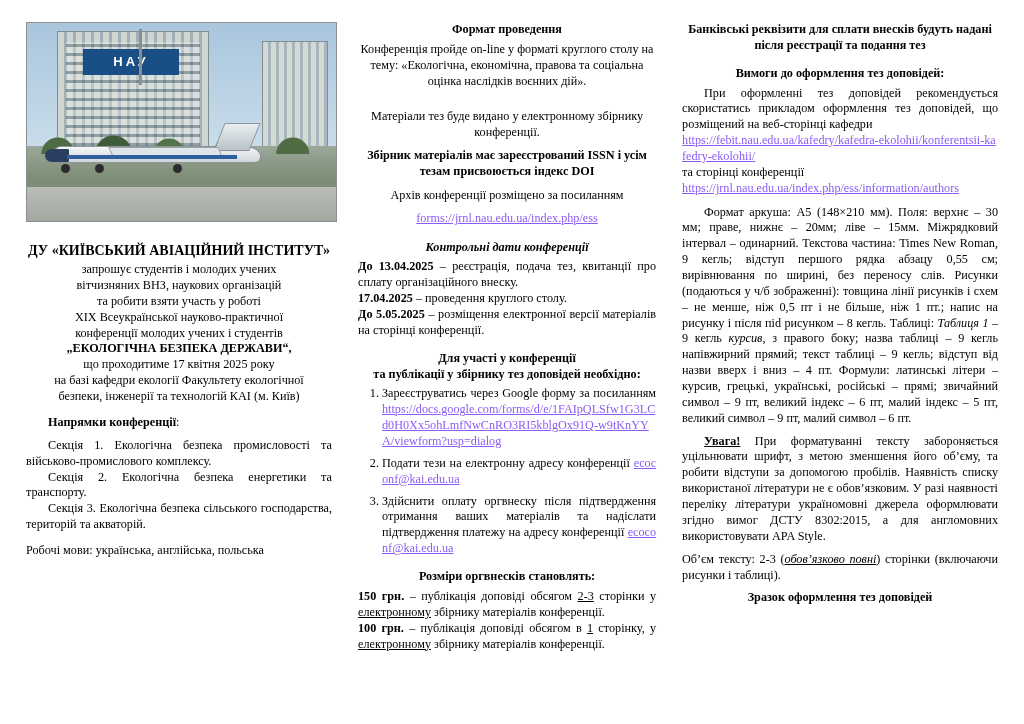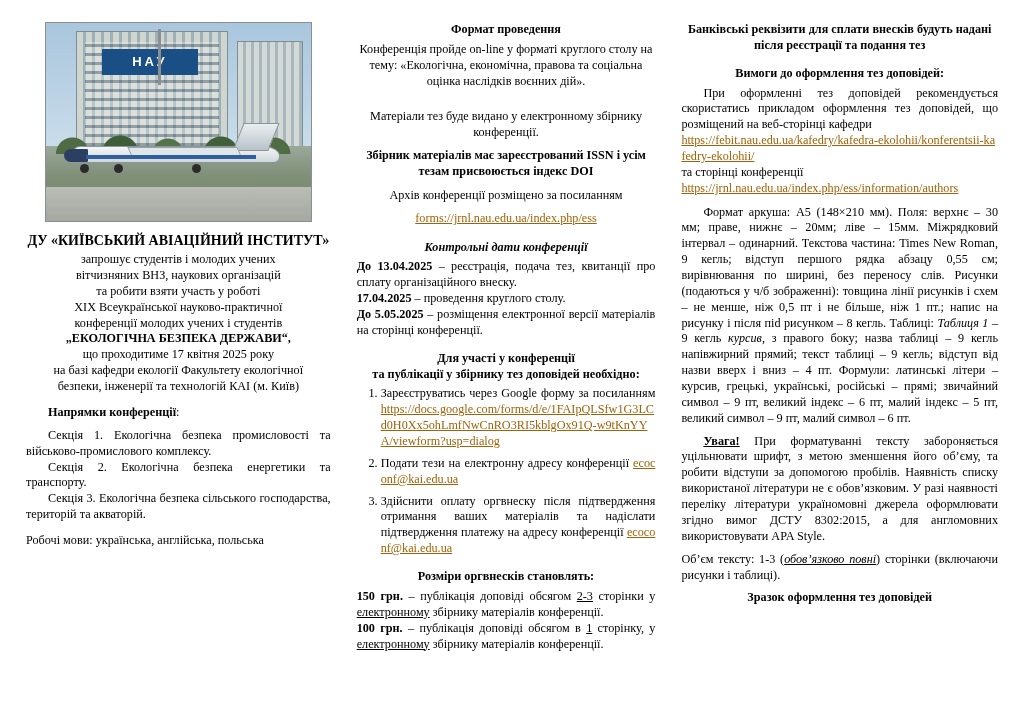--- a/index.html
+++ b/index.html
@@ -23,25 +23,26 @@
     font-size:12.2px;
     line-height:1.30;
     text-align:justify;
     -webkit-hyphens:auto; hyphens:auto;
   }
   .col.mid { width:300px; }
   .col.right { width:318px; }
 
   .photo {
     width:265px; height:198px;
-    margin:0 auto 10px auto;
+    margin:0 auto 20px auto;
     position:relative;
     overflow:hidden;
     border:1px solid #8a8f94;
     background:linear-gradient(#bcd4e6 0%, #cfe1ee 55%, #d9e6ef 100%);
+    padding-left:44px;
   }
   .ph-sky { position:absolute; left:0; top:0; right:0; height:62%;
             background:linear-gradient(#a9c6dd,#c9dcea); }
   .ph-building {
     position:absolute; left:30px; top:8px; width:150px; height:122px;
     background:linear-gradient(90deg,#cfd6d2 0 6px,#9fb0b6 6px 9px);
     background-size:9px 100%;
     border:1px solid #7f8c92;
   }
   .ph-building:after{
@@ -114,21 +115,21 @@
   }
 
   h1.org {
     font-size:14px; font-weight:bold; text-align:center; margin:0 0 2px 0;
     line-height:1.30;
   }
   .center { text-align:center; }
   .b { font-weight:bold; }
   .i { font-style:italic; }
   .u { text-decoration:underline; }
-  .link { color:#a16207; text-decoration:underline; word-break:break-all; }
+  .link { color:#8b5cf6; text-decoration:underline; word-break:break-all; }
   .indent { text-indent:22px; }
   p { margin:0 0 7px 0; }
   .tight { margin-bottom:0; }
   .hdr {
     font-weight:bold; text-align:center; margin:0 0 4px 0;
   }
   ol.list { margin:0; padding-left:24px; }
   ol.list li { margin-bottom:6px; text-align:justify; }
   .sample { text-align:center; font-weight:bold; }
 </style>
@@ -242,19 +243,19 @@
     <p class="indent" style="margin-top:8px;">
       <span>Формат аркуша: А5 (148×210 мм). Поля: верхнє – 30 мм; праве, нижнє – 20мм; ліве – 15мм. Міжрядковий інтервал – одинарний. Текстова частина: Times New Roman, 9 кегль; відступ першого рядка абзацу 0,55 см; вирівнювання по ширині, без переносу слів. Рисунки (подаються у ч/б зображенні): товщина лінії рисунків і схем – не менше, ніж 0,5 пт і не більше, ніж 1 пт.; напис на рисунку і після пid рисунком – 8 кегль. Таблиці:</span>
       <span class="i">Таблиця 1</span><span> – 9 кегль </span><span class="i">курсив</span><span>, з правого боку; назва таблиці – 9 кегль напівжирний прямий; текст таблиці – 9 кегль; відступ від назви вверх і вниз – 4 пт. Формули: латинські літери – курсив, грецькі, українські, російські – прямі; звичайний символ – 9 пт, великий індекс – 6 пт, малий індекс – 5 пт, великий символ – 9 пт, малий символ – 6 пт.</span>
     </p>
 
     <p class="indent">
       <span class="b u">Увага!</span><span> При форматуванні тексту забороняється уцільнювати шрифт, з метою зменшення його об’єму, та робити відступи за допомогою пробілів. Наявність списку використаної літератури не є обов’язковим. У разі наявності переліку літератури україномовні джерела оформлювати згідно вимог ДСТУ 8302:2015, а для англомовних використовувати APA Style.</span>
     </p>
 
     <p>
-      <span>Об’єм тексту: 1-3 (</span><span class="u i">обов’язково повні</span><span>) сторінки (включаючи рисунки і таблиці).</span>
+      <span>Об’єм тексту: 2-3 (</span><span class="u i">обов’язково повні</span><span>) сторінки (включаючи рисунки і таблиці).</span>
     </p>
 
     <p class="sample">Зразок оформлення тез доповідей</p>
   </div>
 
 </div>
 
 </body></html>

